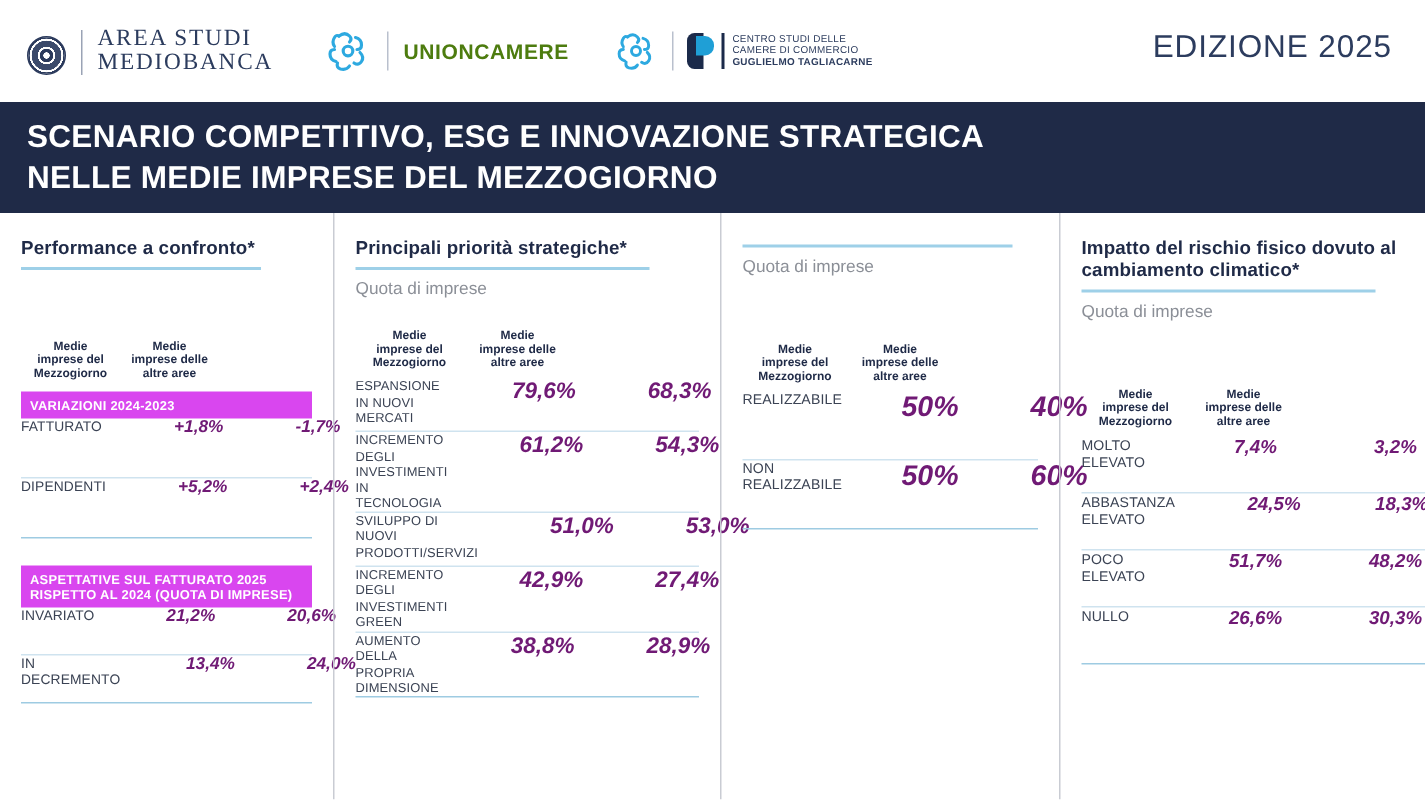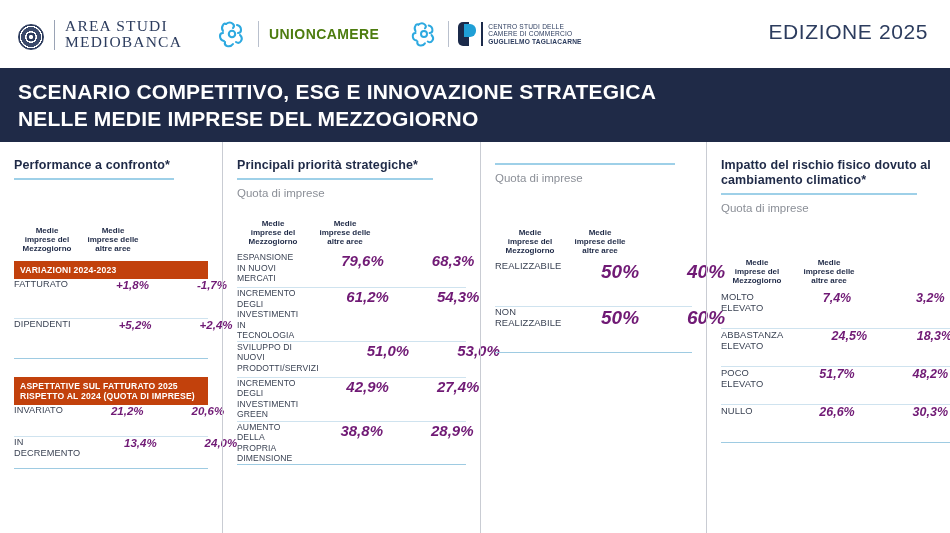--- a/index.html
+++ b/index.html
@@ -90,21 +90,21 @@
     display:flex; align-items:flex-end; 
     margin-top:8px;
   }
   .hdr-cell {
     color:#1f2a47; font-size:8px; font-weight:bold; line-height:9px;
     text-align:center;
   }
 
   .tbl { width:100%; }
   .band {
-    background:#c2410c; color:#ffffff;
+    background:#d946ef; color:#ffffff;
     font-size:8.6px; font-weight:bold; letter-spacing:0.2px;
     padding:4px 6px; line-height:10px;
   }
   .row {
     display:flex; align-items:flex-start;
     border-bottom:1px solid #cfe3ef;
     gap:48px;
   }
   .row:last-child { border-bottom:1px solid #9ecbe2; }
   .row-label {

